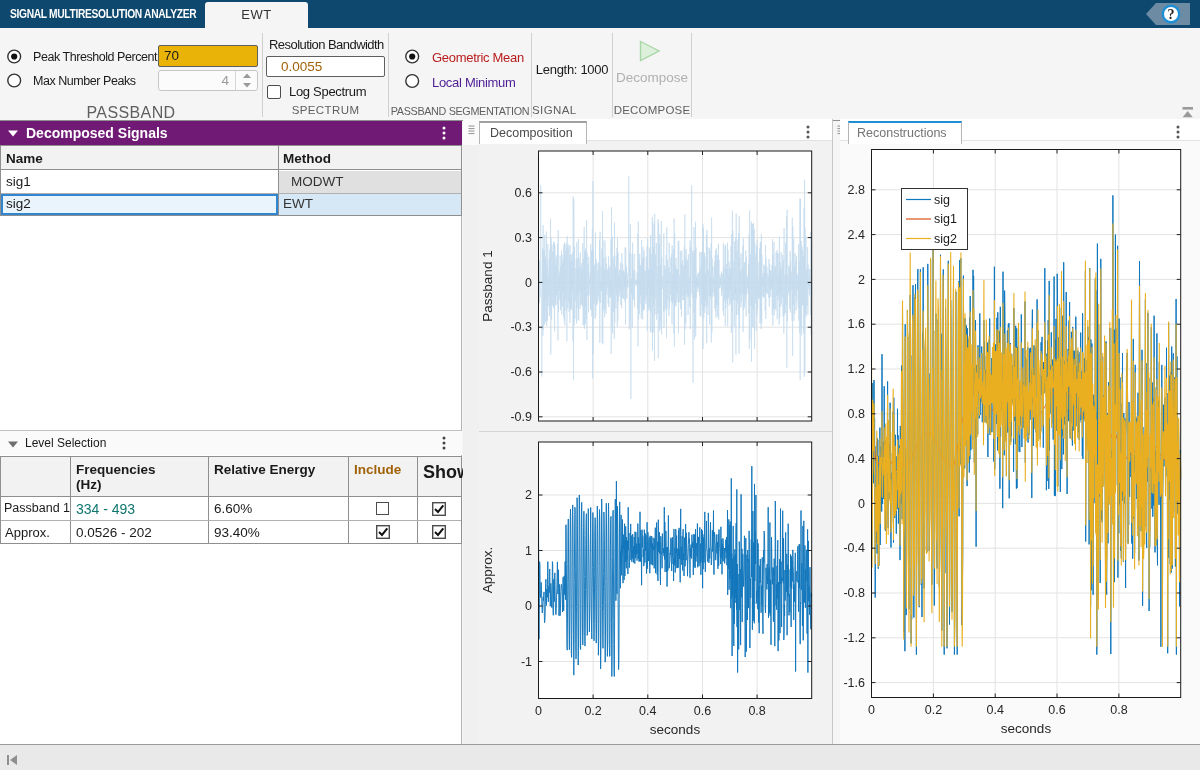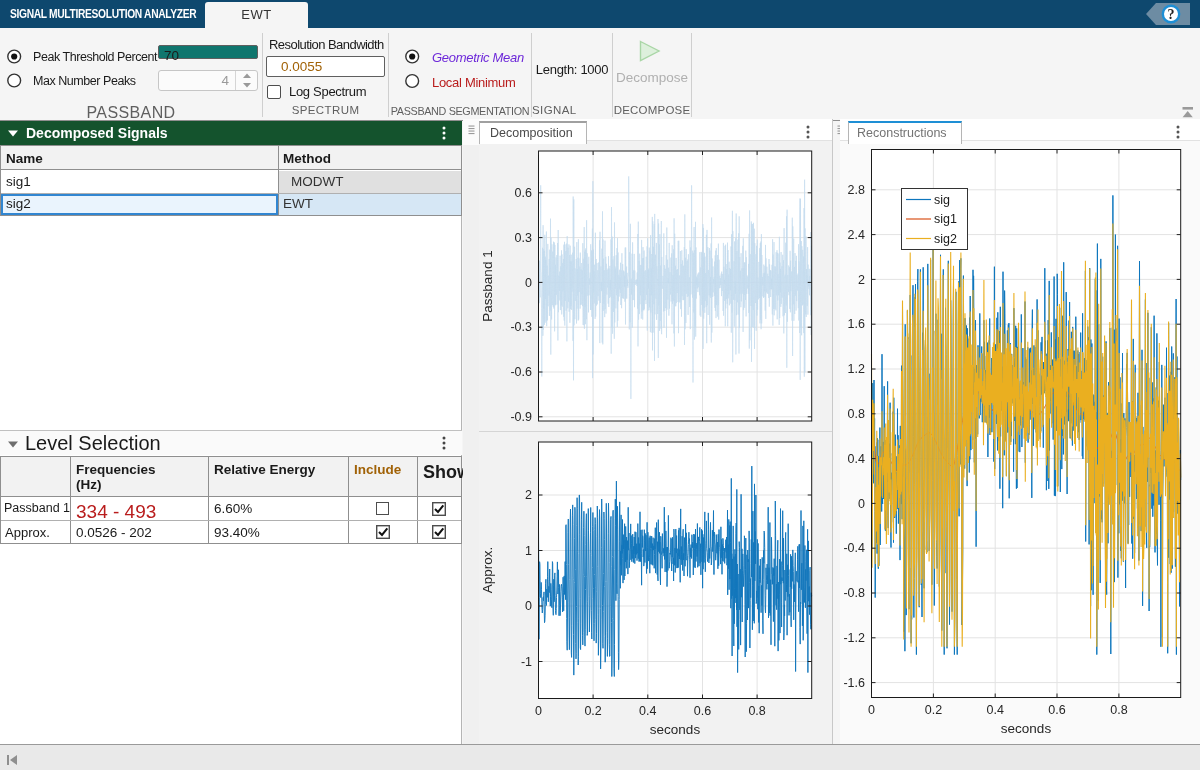--- a/index.html
+++ b/index.html
@@ -25,21 +25,21 @@
 <div class="abs" style="left:612px;top:33px;width:1px;height:84px;background:#cfcfcf;"></div>
 <div class="abs" style="left:691px;top:33px;width:1px;height:84px;background:#cfcfcf;"></div>
 
 <svg class="abs" style="left:6px;top:48px" width="18" height="42">
   <circle cx="8.2" cy="8.5" r="6.4" fill="#ffffff" stroke="#333" stroke-width="1.4"></circle>
   <circle cx="8.2" cy="8.5" r="3.1" fill="#111"></circle>
   <circle cx="8.2" cy="32.5" r="6.4" fill="#ffffff" stroke="#333" stroke-width="1.4"></circle>
 </svg>
 <div class="abs" style="left:33px;top:50px;font-size:12.5px;letter-spacing:-0.45px;color:#1a1a1a;white-space:nowrap;">Peak Threshold Percent</div>
 <div class="abs" style="left:33px;top:74px;font-size:12.5px;letter-spacing:-0.45px;color:#1a1a1a;white-space:nowrap;">Max Number Peaks</div>
-<div class="abs" style="left:158px;top:45px;width:100px;height:14px;background:#0f766e;border:1px solid #5f5f5f;border-radius:2px;font-size:13.5px;color:#1a1a1a;line-height:20px;padding-left:5px;">70</div>
+<div class="abs" style="left:158px;top:45px;width:100px;height:22px;background:#eab308;border:1px solid #5f5f5f;border-radius:2px;font-size:13.5px;color:#1a1a1a;line-height:20px;padding-left:5px;">70</div>
 <div class="abs" style="left:158px;top:70px;width:100px;height:21px;background:#fbfbfb;border:1px solid #c6c6c6;border-radius:3px;">
   <div class="abs" style="right:28px;top:0;height:19px;line-height:19px;font-size:13.5px;color:#9a9a9a;">4</div>
   <div class="abs" style="right:0;top:0;width:22px;height:19px;border-left:1px solid #d5d5d5;">
     <svg width="22" height="19">
         <path d="M 7 7 L 11 2.5 L 15 7 Z" fill="#9a9a9a"></path>
         <path d="M 7 12 L 11 16.5 L 15 12 Z" fill="#9a9a9a"></path>
       </svg>
   </div>
 </div>
 <div class="abs" style="left:0;top:104px;width:262px;text-align:center;font-size:16px;color:#5f5f5f;letter-spacing:0.4px;">PASSBAND</div>
@@ -48,41 +48,41 @@
 <div class="abs" style="left:266px;top:56px;width:119px;height:21px;background:#fff;border:1px solid #5f5f5f;border-radius:2px;font-size:13.5px;color:#a16207;line-height:19px;padding-left:14px;">0.0055</div>
 <div class="abs" style="left:267px;top:85px;width:14px;height:14px;background:#fff;border:1.5px solid #4d4d4d;border-radius:2px;"></div>
 <div class="abs" style="left:289px;top:84px;font-size:13px;letter-spacing:-0.3px;color:#1a1a1a;white-space:nowrap;">Log Spectrum</div>
 <div class="abs" style="left:263px;top:104px;width:125px;text-align:center;font-size:11.5px;color:#5f5f5f;letter-spacing:0.4px;">SPECTRUM</div>
 
 <svg class="abs" style="left:404px;top:48px" width="18" height="42">
   <circle cx="8.2" cy="8.5" r="6.4" fill="#ffffff" stroke="#333" stroke-width="1.4"></circle>
   <circle cx="8.2" cy="8.5" r="3.1" fill="#111"></circle>
   <circle cx="8.2" cy="33" r="6.4" fill="#ffffff" stroke="#333" stroke-width="1.4"></circle>
 </svg>
-<div class="abs" style="left:432px;top:50px;font-size:13px;letter-spacing:-0.3px;color:#6d28d9;white-space:nowrap;font-style:italic;">Geometric Mean</div>
-<div class="abs" style="left:432px;top:74.5px;font-size:13px;letter-spacing:-0.3px;color:#b91c1c;white-space:nowrap;">Local Minimum</div>
+<div class="abs" style="left:432px;top:50px;font-size:13px;letter-spacing:-0.3px;color:#b91c1c;white-space:nowrap;">Geometric Mean</div>
+<div class="abs" style="left:432px;top:74.5px;font-size:13px;letter-spacing:-0.3px;color:#4c1d95;white-space:nowrap;">Local Minimum</div>
 <div class="abs" style="left:389px;top:105px;width:142px;text-align:center;font-size:10.8px;color:#5f5f5f;letter-spacing:-0.35px;white-space:nowrap;">PASSBAND SEGMENTATION</div>
 
 <div class="abs" style="left:530px;top:62px;width:84px;text-align:center;font-size:13px;letter-spacing:-0.3px;color:#1a1a1a;white-space:nowrap;">Length: 1000</div>
 <div class="abs" style="left:532px;top:104px;width:80px;text-align:left;font-size:11.5px;color:#5f5f5f;letter-spacing:0.4px;">SIGNAL</div>
 
 <svg class="abs" style="left:638px;top:40px" width="24" height="22">
   <path d="M 2.5 1.5 L 21 11 L 2.5 20.5 Z" fill="#ddf0dc" stroke="#a9d6a6" stroke-width="1.4"></path>
 </svg>
 <div class="abs" style="left:612px;top:70px;width:80px;text-align:center;font-size:13.5px;color:#b0b0b0;">Decompose</div>
 <div class="abs" style="left:612px;top:104px;width:80px;text-align:center;font-size:11.5px;color:#5f5f5f;letter-spacing:0.2px;">DECOMPOSE</div>
 
 <svg class="abs" style="left:1182px;top:106px" width="12" height="12">
   <rect x="0.5" y="1" width="10.5" height="2.6" fill="#9a9a9a"></rect>
   <path d="M 5.7 5 L 10.8 11.3 L 0.6 11.3 Z" fill="#9a9a9a"></path>
 </svg>
 <div class="abs" style="left:0;top:120px;width:1200px;height:1px;background:#8f8f8f;"></div>
 
 <div class="abs" style="left:0;top:121px;width:462px;height:623px;background:#ffffff;border-right:1px solid #b5b5b5;"></div>
-<div class="abs" style="left:0;top:121px;width:462px;height:24px;background:#14532d;">
+<div class="abs" style="left:0;top:121px;width:462px;height:24px;background:#701a75;">
   <svg class="abs" style="left:7px;top:8px" width="12" height="8">
       <path d="M 1 1.5 L 11 1.5 L 6 7.5 Z" fill="#ffffff"></path>
     </svg>
   <div class="abs" style="left:26px;top:0;height:24px;line-height:24px;color:#fff;font-size:14px;font-weight:bold;">Decomposed Signals</div>
   <svg class="abs" style="left:442px;top:5px" width="4" height="14">
       <circle cx="2" cy="2" r="1.5" fill="#fff"></circle>
       <circle cx="2" cy="7" r="1.5" fill="#fff"></circle>
       <circle cx="2" cy="12" r="1.5" fill="#fff"></circle>
     </svg>
 </div>
@@ -99,41 +99,41 @@
 <div class="abs" style="left:279px;top:194px;width:182px;height:21px;background:#d6e7f5;"></div>
 <div class="abs" style="left:1px;top:194px;width:277px;height:21px;background:#eaf4fd;border:2px solid #3186d1;"></div>
 <div class="abs" style="left:6px;top:196px;font-size:13.5px;color:#1a1a1a;">sig2</div>
 <div class="abs" style="left:283px;top:196px;font-size:13.5px;color:#333;">EWT</div>
 
 <div class="abs" style="left:0;top:430px;width:462px;height:1px;background:#c0c0c0;"></div>
 <div class="abs" style="left:0;top:431px;width:462px;height:24px;background:#fafafa;">
   <svg class="abs" style="left:7px;top:9px" width="12" height="8">
       <path d="M 1 1.5 L 11 1.5 L 6 7.5 Z" fill="#6e6e6e"></path>
     </svg>
-  <div class="abs" style="left:25px;top:0;height:24px;line-height:24px;color:#1a1a1a;font-size:20px;">Level Selection</div>
+  <div class="abs" style="left:25px;top:0;height:24px;line-height:24px;color:#1a1a1a;font-size:12px;">Level Selection</div>
   <svg class="abs" style="left:442px;top:5px" width="4" height="14">
       <circle cx="2" cy="2" r="1.5" fill="#444"></circle>
       <circle cx="2" cy="7" r="1.5" fill="#444"></circle>
       <circle cx="2" cy="12" r="1.5" fill="#444"></circle>
     </svg>
 </div>
 
 <div class="abs" style="left:0px;top:456px;width:462px;height:88px;border:1px solid #8f8f8f;background:#fff;"></div>
 <div class="abs" style="left:1px;top:457px;width:460px;height:40px;background:#f2f2f2;border-bottom:1px solid #8f8f8f;"></div>
 <div class="abs" style="left:70px;top:457px;width:1px;height:86px;background:#8f8f8f;"></div>
 <div class="abs" style="left:208px;top:457px;width:1px;height:86px;background:#8f8f8f;"></div>
 <div class="abs" style="left:348px;top:457px;width:1px;height:86px;background:#8f8f8f;"></div>
 <div class="abs" style="left:417px;top:457px;width:1px;height:86px;background:#8f8f8f;"></div>
 <div class="abs" style="left:76px;top:462px;font-size:13.5px;font-weight:bold;color:#1a1a1a;">Frequencies<br>(Hz)</div>
 <div class="abs" style="left:214px;top:462px;font-size:13.5px;font-weight:bold;color:#1a1a1a;">Relative Energy</div>
 <div class="abs" style="left:354px;top:462px;font-size:13.5px;font-weight:bold;color:#a16207;">Include</div>
 <div class="abs" style="left:423px;top:462px;font-size:18px;font-weight:bold;color:#1a1a1a;">Show</div>
 <div class="abs" style="left:1px;top:520px;width:460px;height:1px;background:#b0b0b0;"></div>
 <div class="abs" style="left:4px;top:501px;font-size:12.5px;color:#1a1a1a;">Passband 1</div>
-<div class="abs" style="left:76px;top:501px;font-size:19px;color:#b91c1c;">334 - 493</div>
+<div class="abs" style="left:76px;top:501px;font-size:14px;color:#0f766e;">334 - 493</div>
 <div class="abs" style="left:214px;top:501px;font-size:13.5px;color:#1a1a1a;">6.60%</div>
 <div class="abs" style="left:5px;top:525px;font-size:13px;color:#1a1a1a;">Approx.</div>
 <div class="abs" style="left:76px;top:525px;font-size:13.5px;color:#1a1a1a;">0.0526 - 202</div>
 <div class="abs" style="left:214px;top:525px;font-size:13.5px;color:#1a1a1a;">93.40%</div>
 
 <div class="abs" style="left:376px;top:502px;width:13px;height:13px;border:1.5px solid #4d4d4d;background:#fff;"></div>
 <svg class="abs" style="left:432px;top:502px" width="16" height="16">
     <rect x="0.7" y="0.7" width="12.6" height="12.6" fill="#fff" stroke="#4d4d4d" stroke-width="1.4"></rect>
     <path d="M 3 7 L 6 10 L 11.3 3.4" fill="none" stroke="#111" stroke-width="2"></path>
   </svg>

